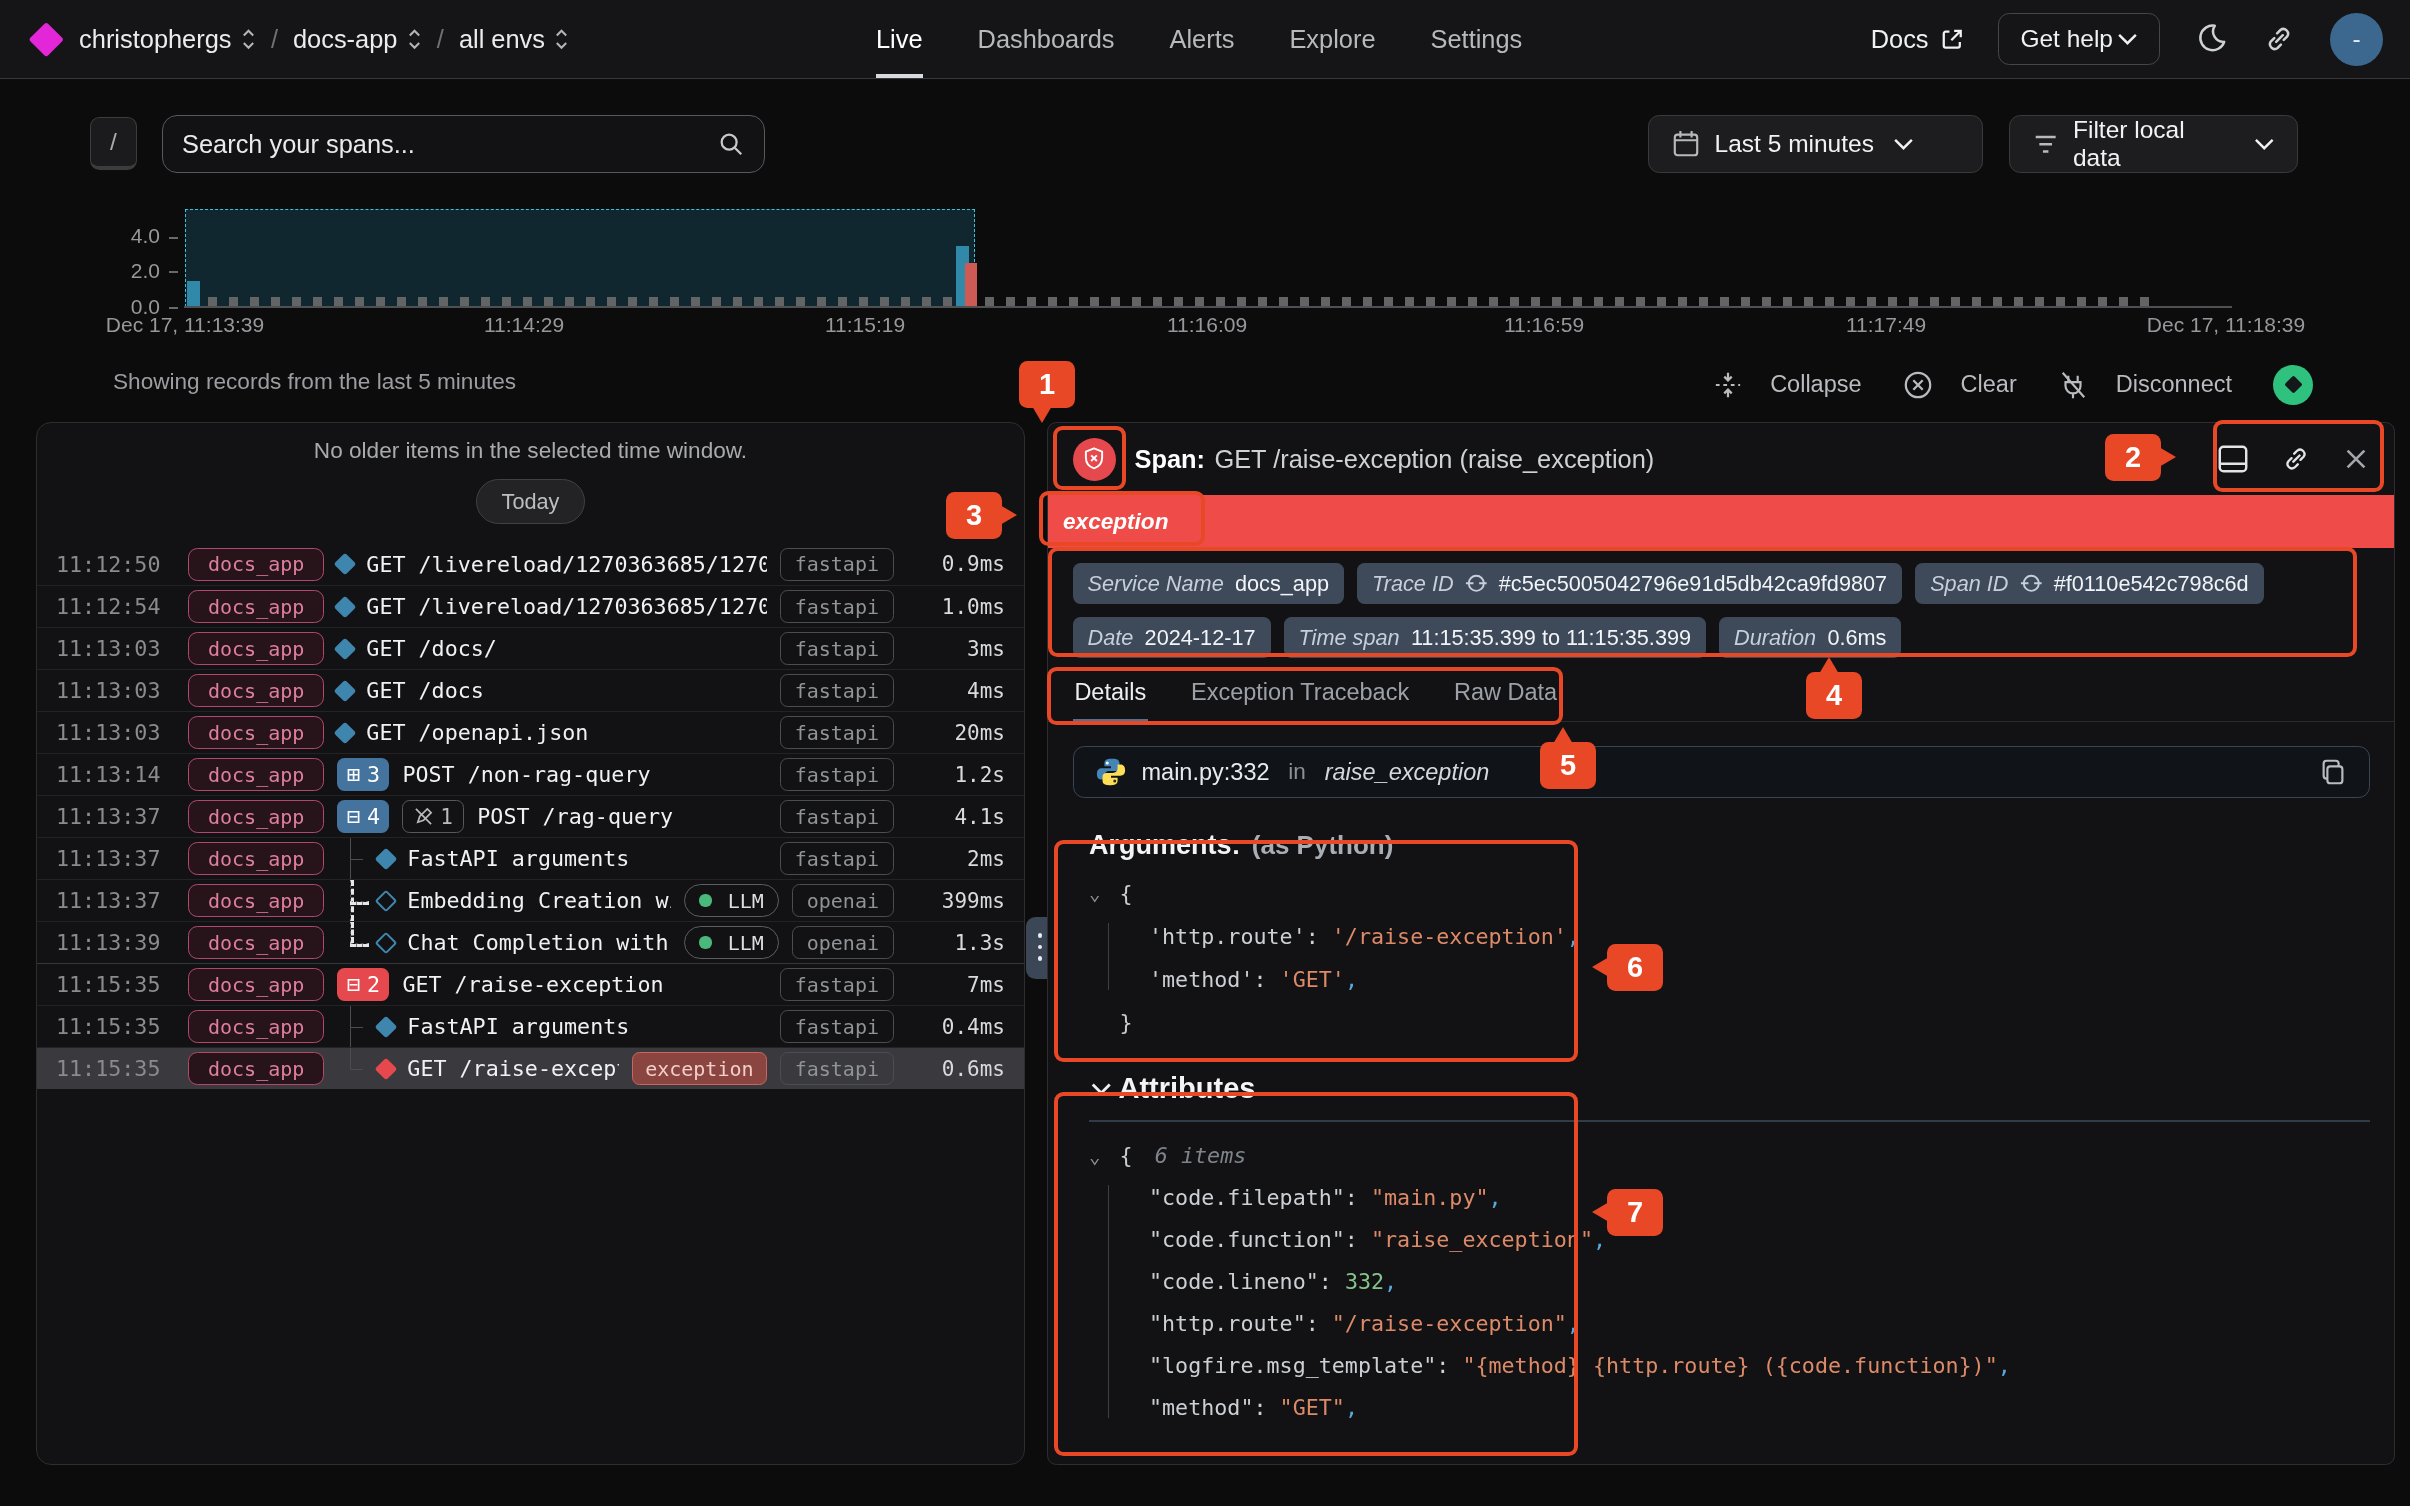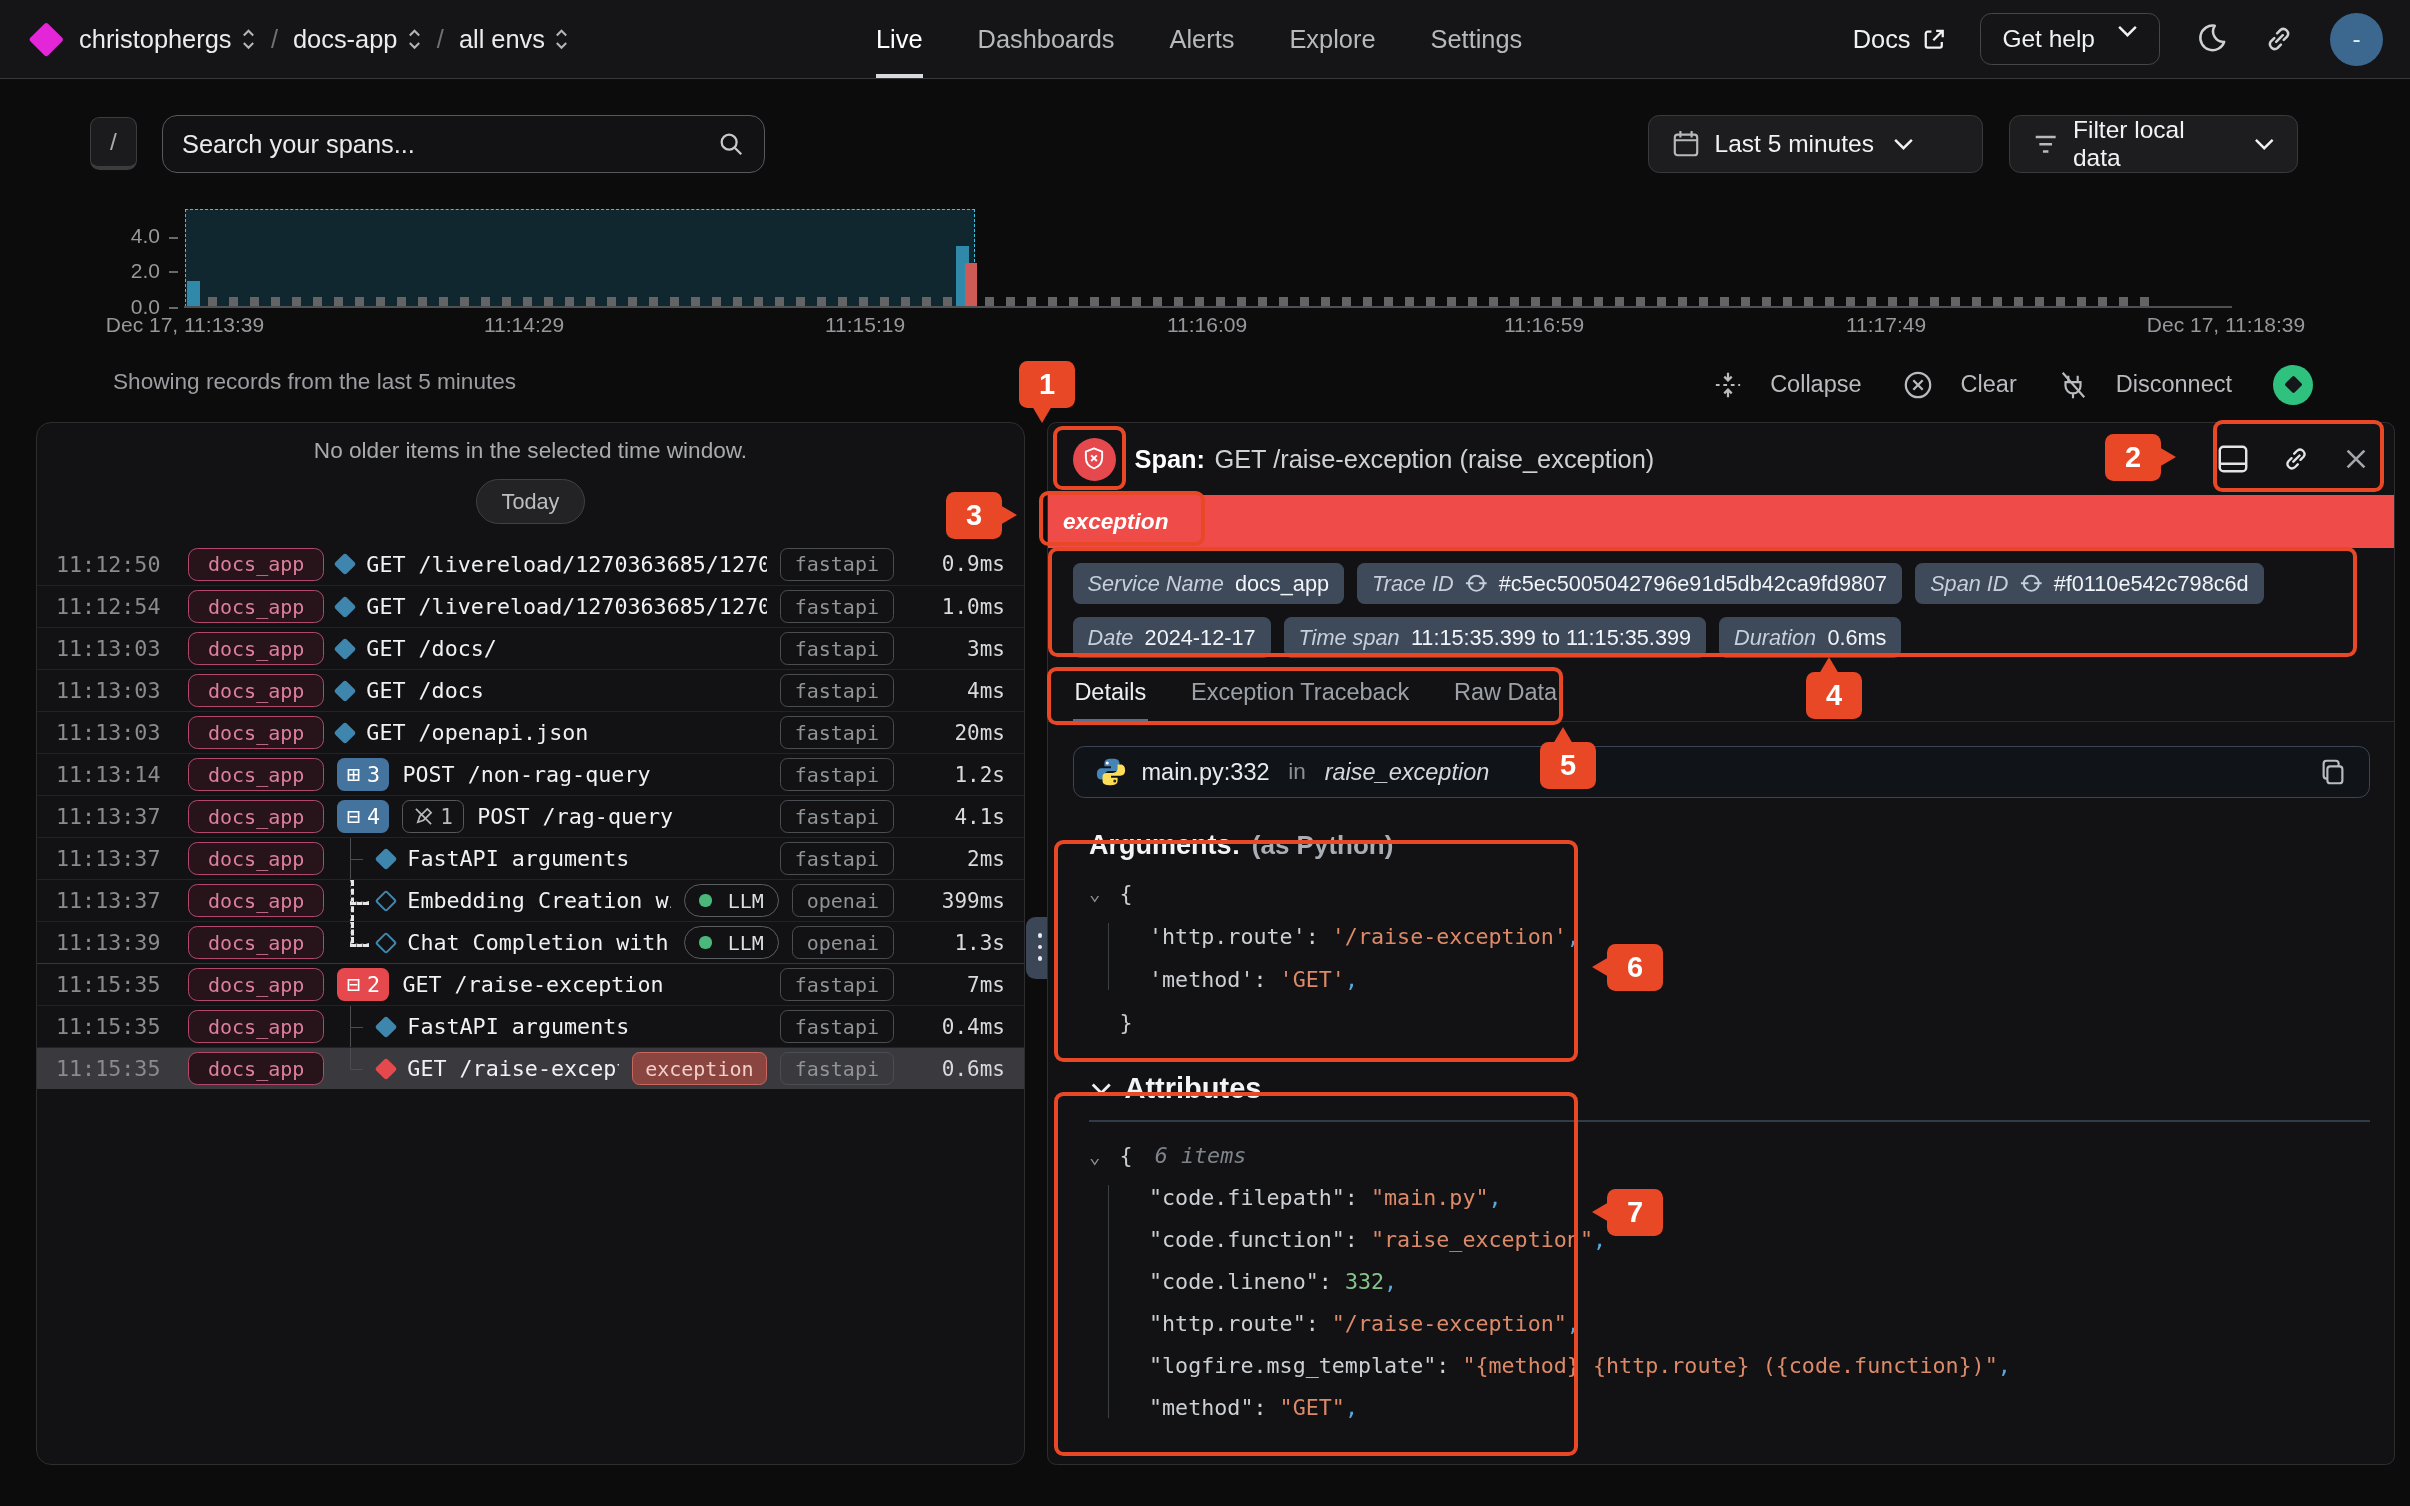--- a/index.html
+++ b/index.html
@@ -14,21 +14,21 @@
   .brand-diamond { width:24.5px; height:24.5px; background:#e326d8; transform:rotate(45deg); border-radius:2.8px; margin:0 21px 0 5.6px; }
   .crumbs { display:flex; align-items:center; gap:15px; font-size:25.4px; color:#ececee; }
   .crumb { display:flex; align-items:center; gap:9.4px; cursor:pointer; }
   .crumb svg { opacity:.85; }
   .crumb-sep { color:#6f7174; font-size:25.4px; }
   .nav-tabs { position:absolute; left:876px; top:0; height:100%; display:flex; gap:55px; }
   .nav-tab { display:flex; align-items:center; height:100%; font-size:25.4px; color:#b7b9bc; cursor:pointer; border-bottom:4.7px solid transparent; padding-top:4.7px; }
   .nav-tab.active { color:#ffffff; border-bottom-color:#d4dae0; }
   .nav-right { position:absolute; right:28px; top:0; height:100%; display:flex; align-items:center; gap:34px; }
   .docs-link { display:flex; align-items:center; gap:11.3px; font-size:25.4px; color:#f0f1f3; cursor:pointer; }
-  .gethelp { display:flex; gap:22px; font-size:24.5px; color:#f0f1f3; border:1.9px solid #46464a;
+  .gethelp { display:flex; align-items:center; gap:4px; font-size:24.5px; color:#f0f1f3; border:1.9px solid #46464a;
              border-radius:11.3px; padding:11.3px 21px; cursor:pointer; }
   .icon-btn { background:none; border:none; cursor:pointer; display:flex; align-items:center; }
   .avatar { width:53px; height:53px; border-radius:50%; background:#3c688f; color:#e8ecf0; font-size:24.5px;
             display:flex; align-items:center; justify-content:center; cursor:pointer; }
 
   
   .toolbar { position:absolute; left:0; top:115px; width:2411px; height:62px; }
   .slash-key { position:absolute; left:90px; top:1.9px; width:47px; height:53px; background:#1b1b1d; border:1.9px solid #3c3c3f;
                border-bottom-width:4.7px; border-radius:9.4px; color:#a9abae; font-size:24.5px; display:flex; align-items:center; justify-content:center; }
   .search { position:absolute; left:162px; top:0; width:603px; height:58px; background:#121214; border:1.9px solid #59595c;
@@ -133,21 +133,21 @@
   .sec-head { display:flex; align-items:baseline; gap:11.3px; }
   .sec-head .h1 { font-size:27px; font-weight:bold; color:#f2f4f6; }
   .sec-head .h2 { font-size:26px; font-weight:bold; color:#a9aeb5; }
   .code { font-family:"DejaVu Sans Mono", monospace; font-size:21.7px; line-height:43px; color:#c9cdd1; margin-top:11.3px; }
   .codeline { display:flex; align-items:center; gap:9.4px; }
   .caret { color:#8d9298; font-size:19px; width:21px; display:inline-block; }
   .entries { position:relative; padding-left:60px; }
   .entries::before { content:""; position:absolute; left:19px; top:7.5px; bottom:11.3px; border-left:1.9px solid #3b4046; }
   .k { color:#ccd0d4; } .v { color:#dd8a68; } .v.num { color:#85c48b; } .c { color:#57a9de; }
   .attrs { margin:28px 0 0 41px; }
-  .attr-head { display:flex; align-items:center; gap:11px; }
+  .attr-head { display:flex; align-items:center; gap:5px; }
   .attr-head .h1 { font-size:29px; font-weight:bold; color:#f2f4f6; }
   .attr-divider { margin-top:15px; margin-right:24.5px; height:1.9px; background:#323c49; }
   .items-note { font-style:italic; color:#7e848b; margin-left:13px; }
   .attrs .code { line-height:42px; margin-top:13px; }
 
   
   .ann-box { position:absolute; border:4.7px solid #e94826; border-radius:9.4px; pointer-events:none; z-index:40; }
   .ann-badge { position:absolute; width:56px; height:47px; background:#e94826; border-radius:8.5px; color:#fff;
                font-size:29px; font-weight:bold; display:flex; align-items:center; justify-content:center; z-index:41; pointer-events:none; }
   .ann-badge::after { content:""; position:absolute; width:0; height:0; }

